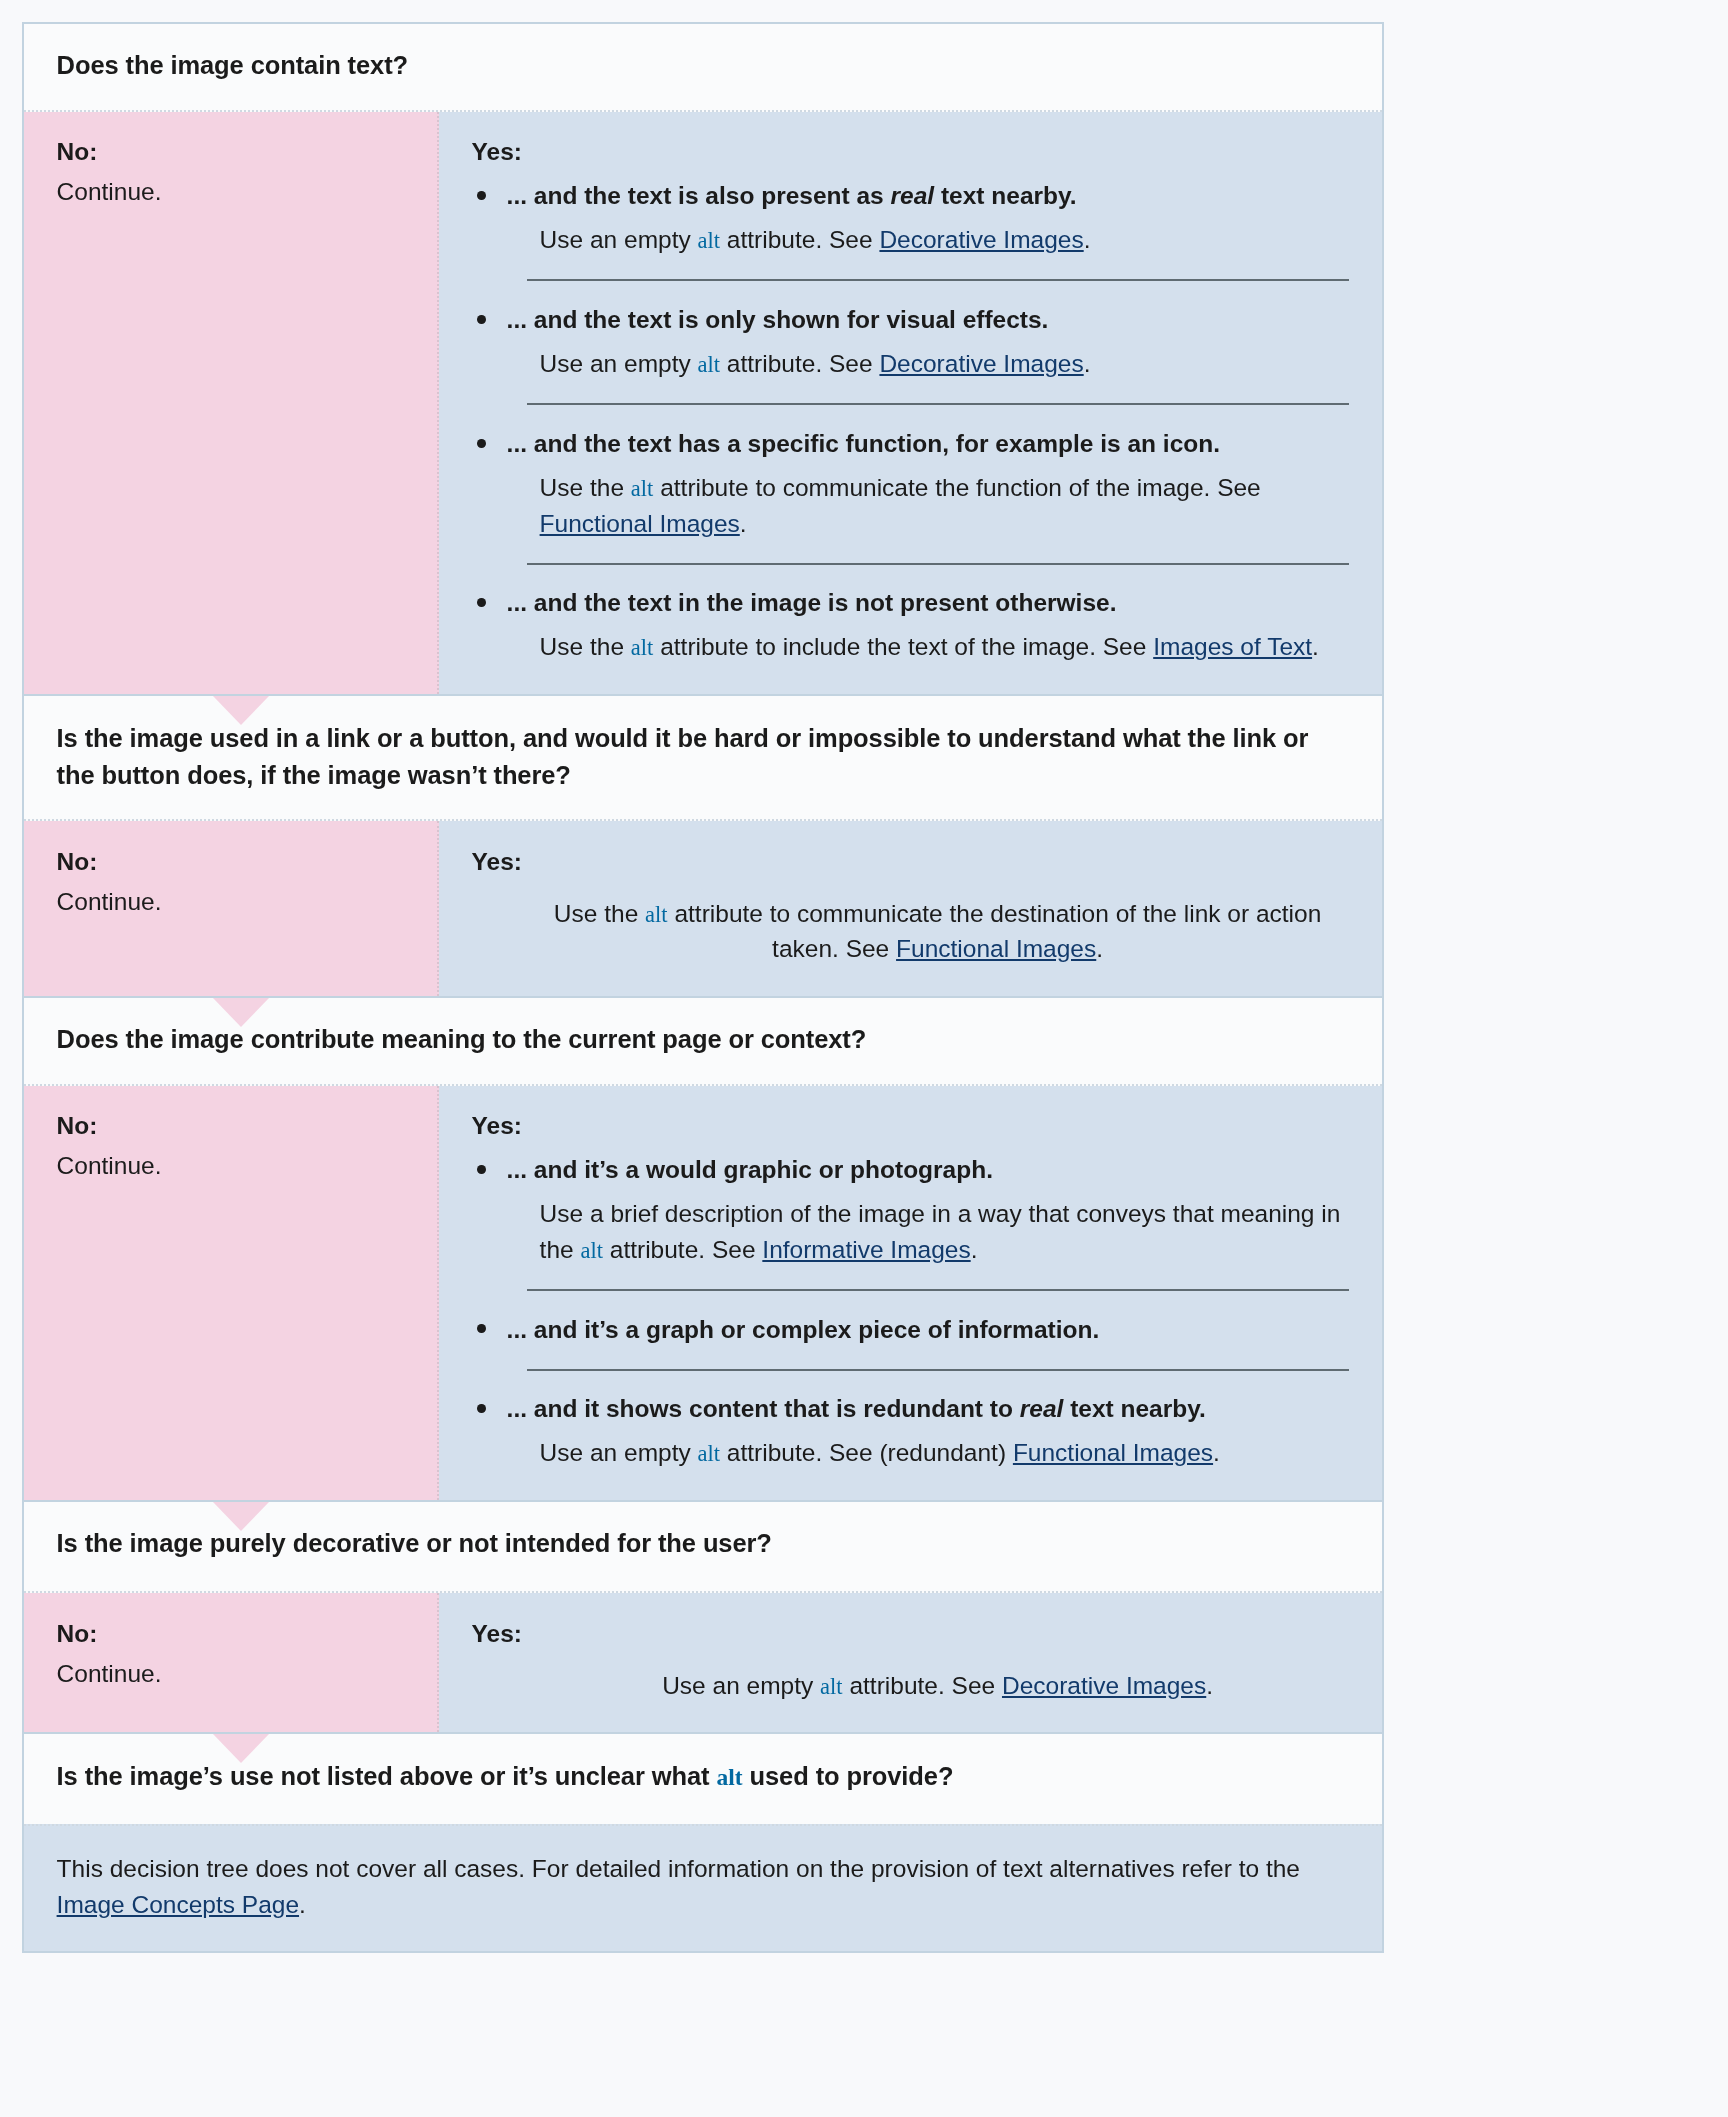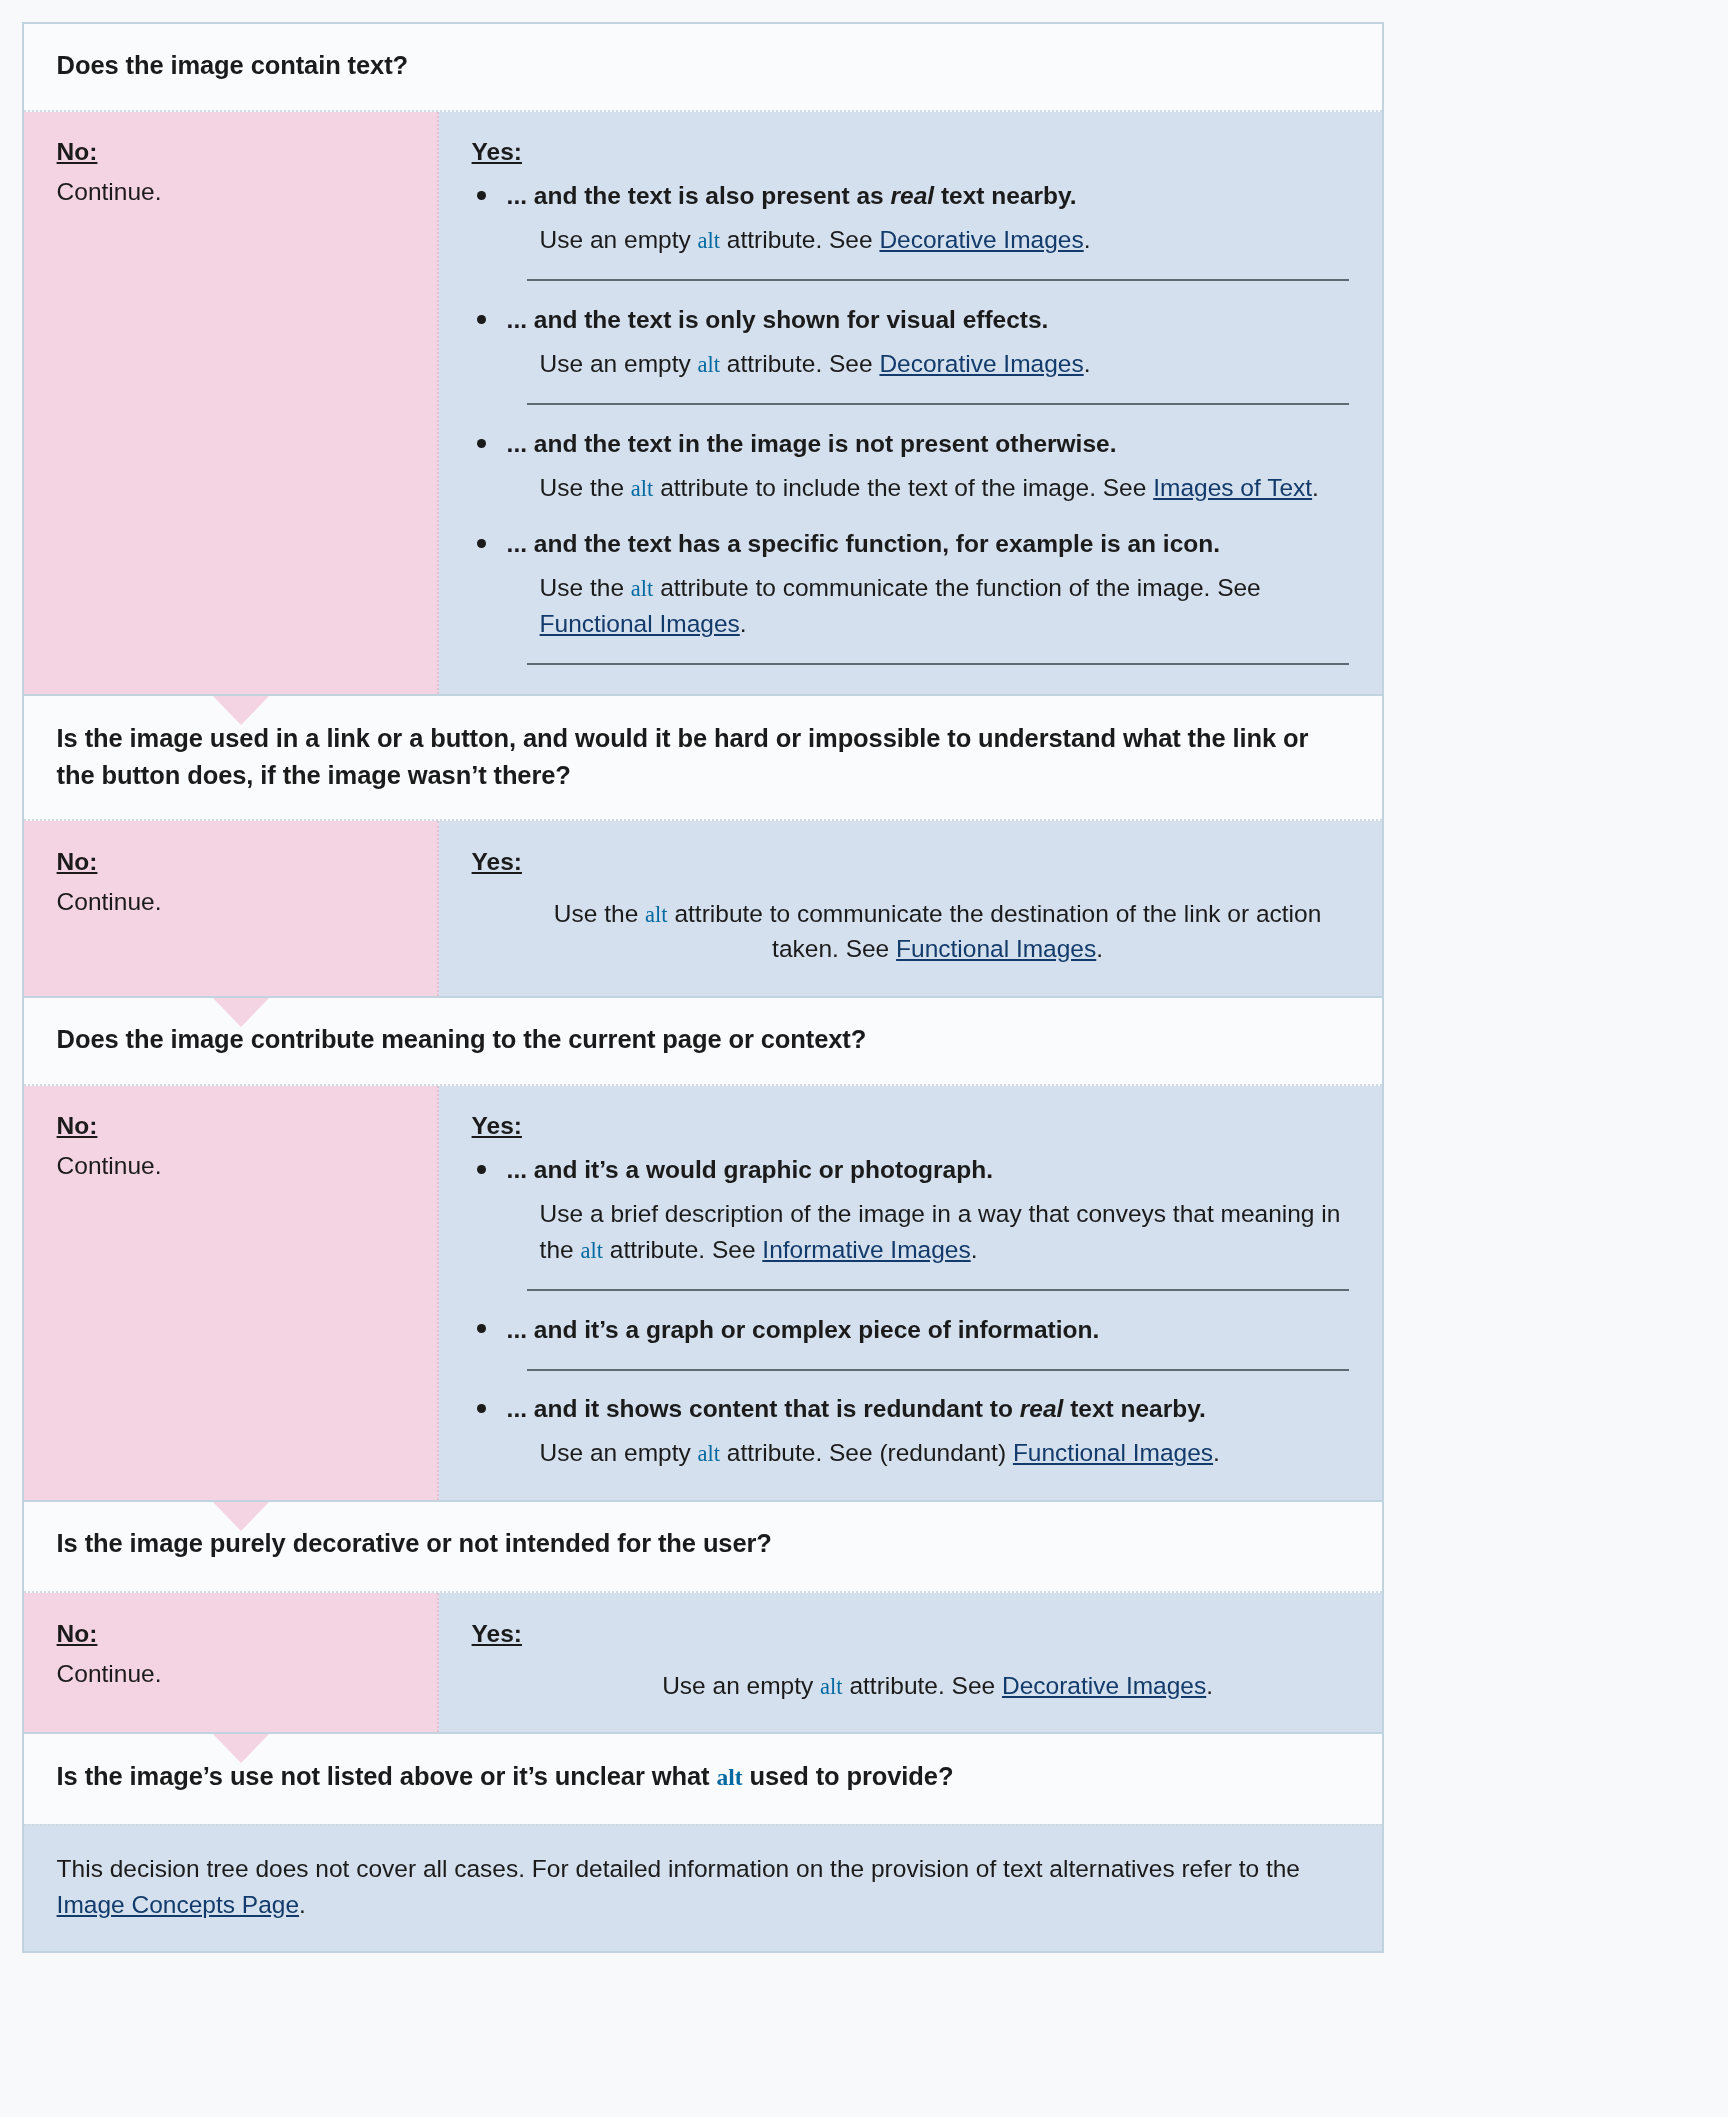--- a/index.html
+++ b/index.html
@@ -68,21 +68,20 @@
     flex: 1 1 auto;
     background: #d4e0ed;
     padding: 23.5px 33px 29px 33px;
   }
 
   .ans-label {
     font-size: 24.5px;
     font-weight: bold;
     line-height: 1.4;
     margin: 0 0 5.9px 0;
-    text-decoration: underline;
   }
   .ans-text {
     font-size: 24.5px;
     line-height: 1.4;
     margin: 0;
   }
 
   
   ul.cases {
     list-style: none;
@@ -180,31 +179,31 @@
 
         <li>
           <span class="dot"></span>
           <p class="case-title">... and the text is only shown for visual effects.</p>
           <p class="case-body"><span>Use an empty </span><code class="code">alt</code><span> attribute. See </span><a href="#" class="link">Decorative Images</a><span>.</span></p>
           <hr class="case-sep">
         </li>
 
         <li>
           <span class="dot"></span>
+          <p class="case-title">... and the text has a specific function, for example is an icon.</p>
+          <p class="case-body"><span>Use the </span><code class="code">alt</code><span> attribute to communicate the function of the image. See </span><a href="#" class="link">Functional Images</a><span>.</span></p>
+          <hr class="case-sep">
+        </li>
+
+        <li>
+          <span class="dot"></span>
           <p class="case-title">... and the text in the image is not present otherwise.</p>
           <p class="case-body"><span>Use the </span><code class="code">alt</code><span> attribute to include the text of the image. See </span><a href="#" class="link">Images of Text</a><span>.</span></p>
         </li>
 
-        <li>
-          <span class="dot"></span>
-          <p class="case-title">... and the text has a specific function, for example is an icon.</p>
-          <p class="case-body"><span>Use the </span><code class="code">alt</code><span> attribute to communicate the function of the image. See </span><a href="#" class="link">Functional Images</a><span>.</span></p>
-          <hr class="case-sep">
-        </li>
-
       </ul>
     </div>
   </div>
 
   <div class="question">
     <span class="arrow"></span>
     <span>Is the image used in a link or a button, and would it be hard or impossible to understand what the link or the button does, if the image wasn’t there?</span>
   </div>
   <div class="answers">
     <div class="col-no">

